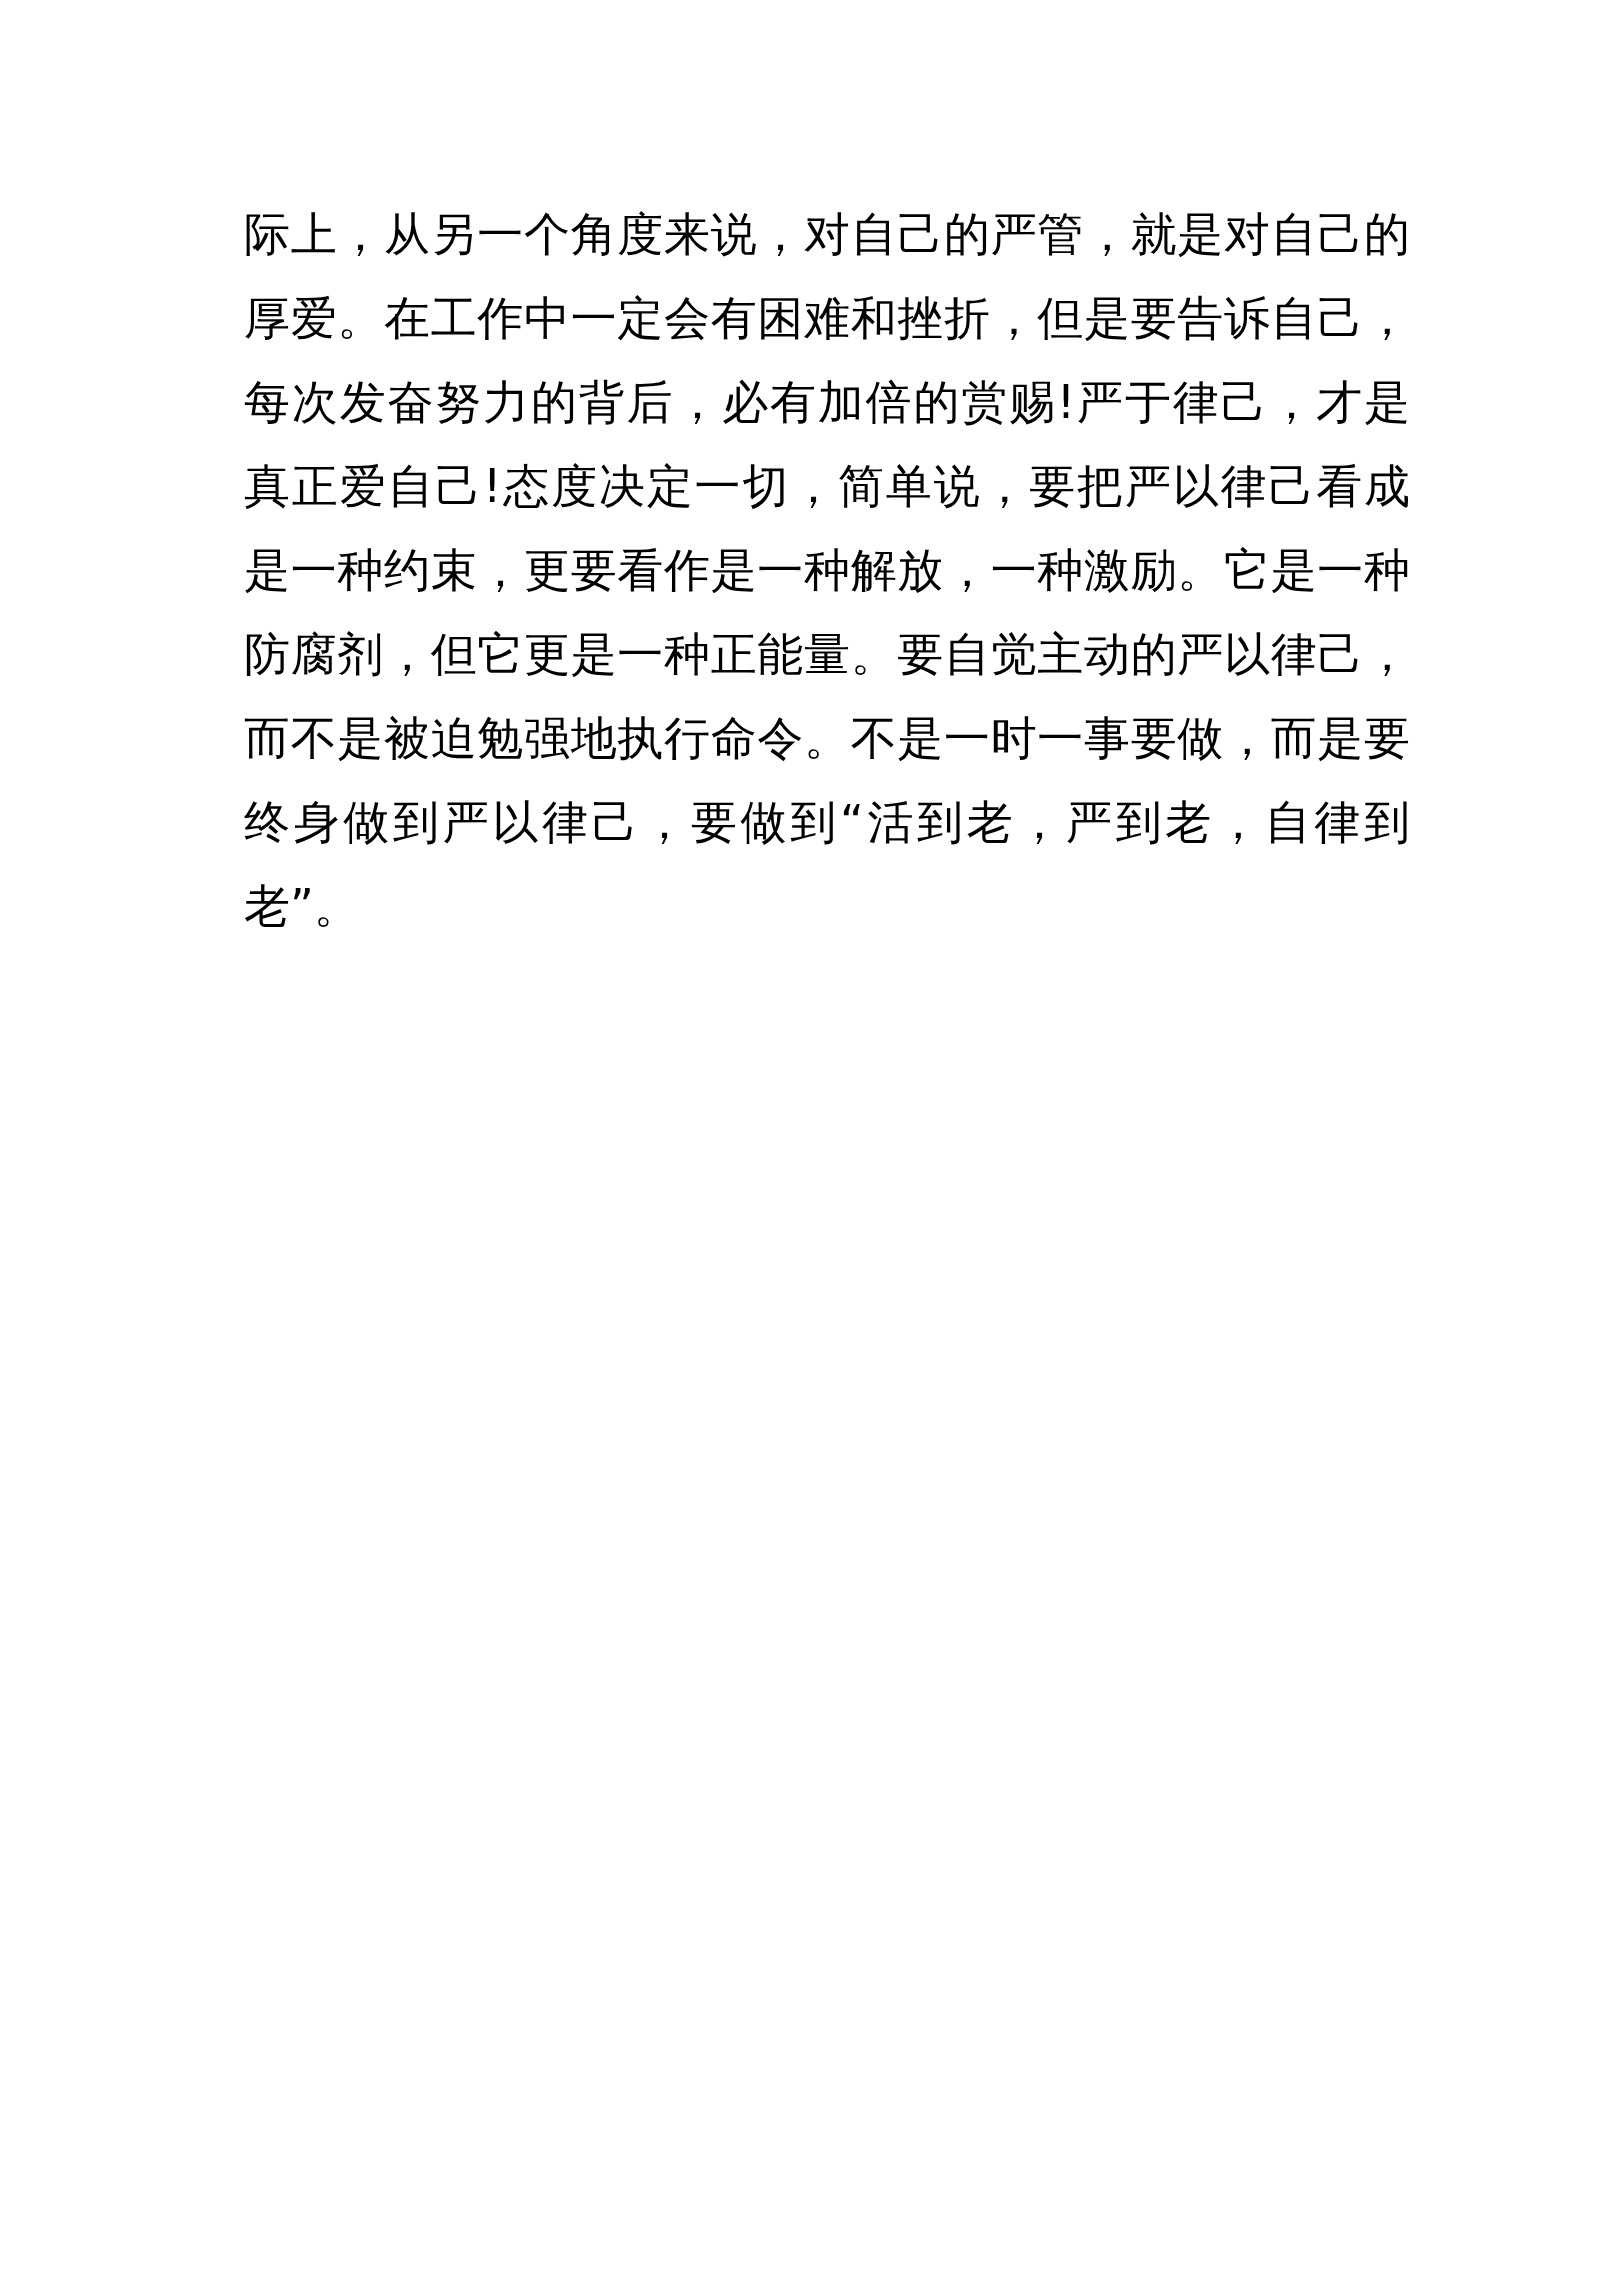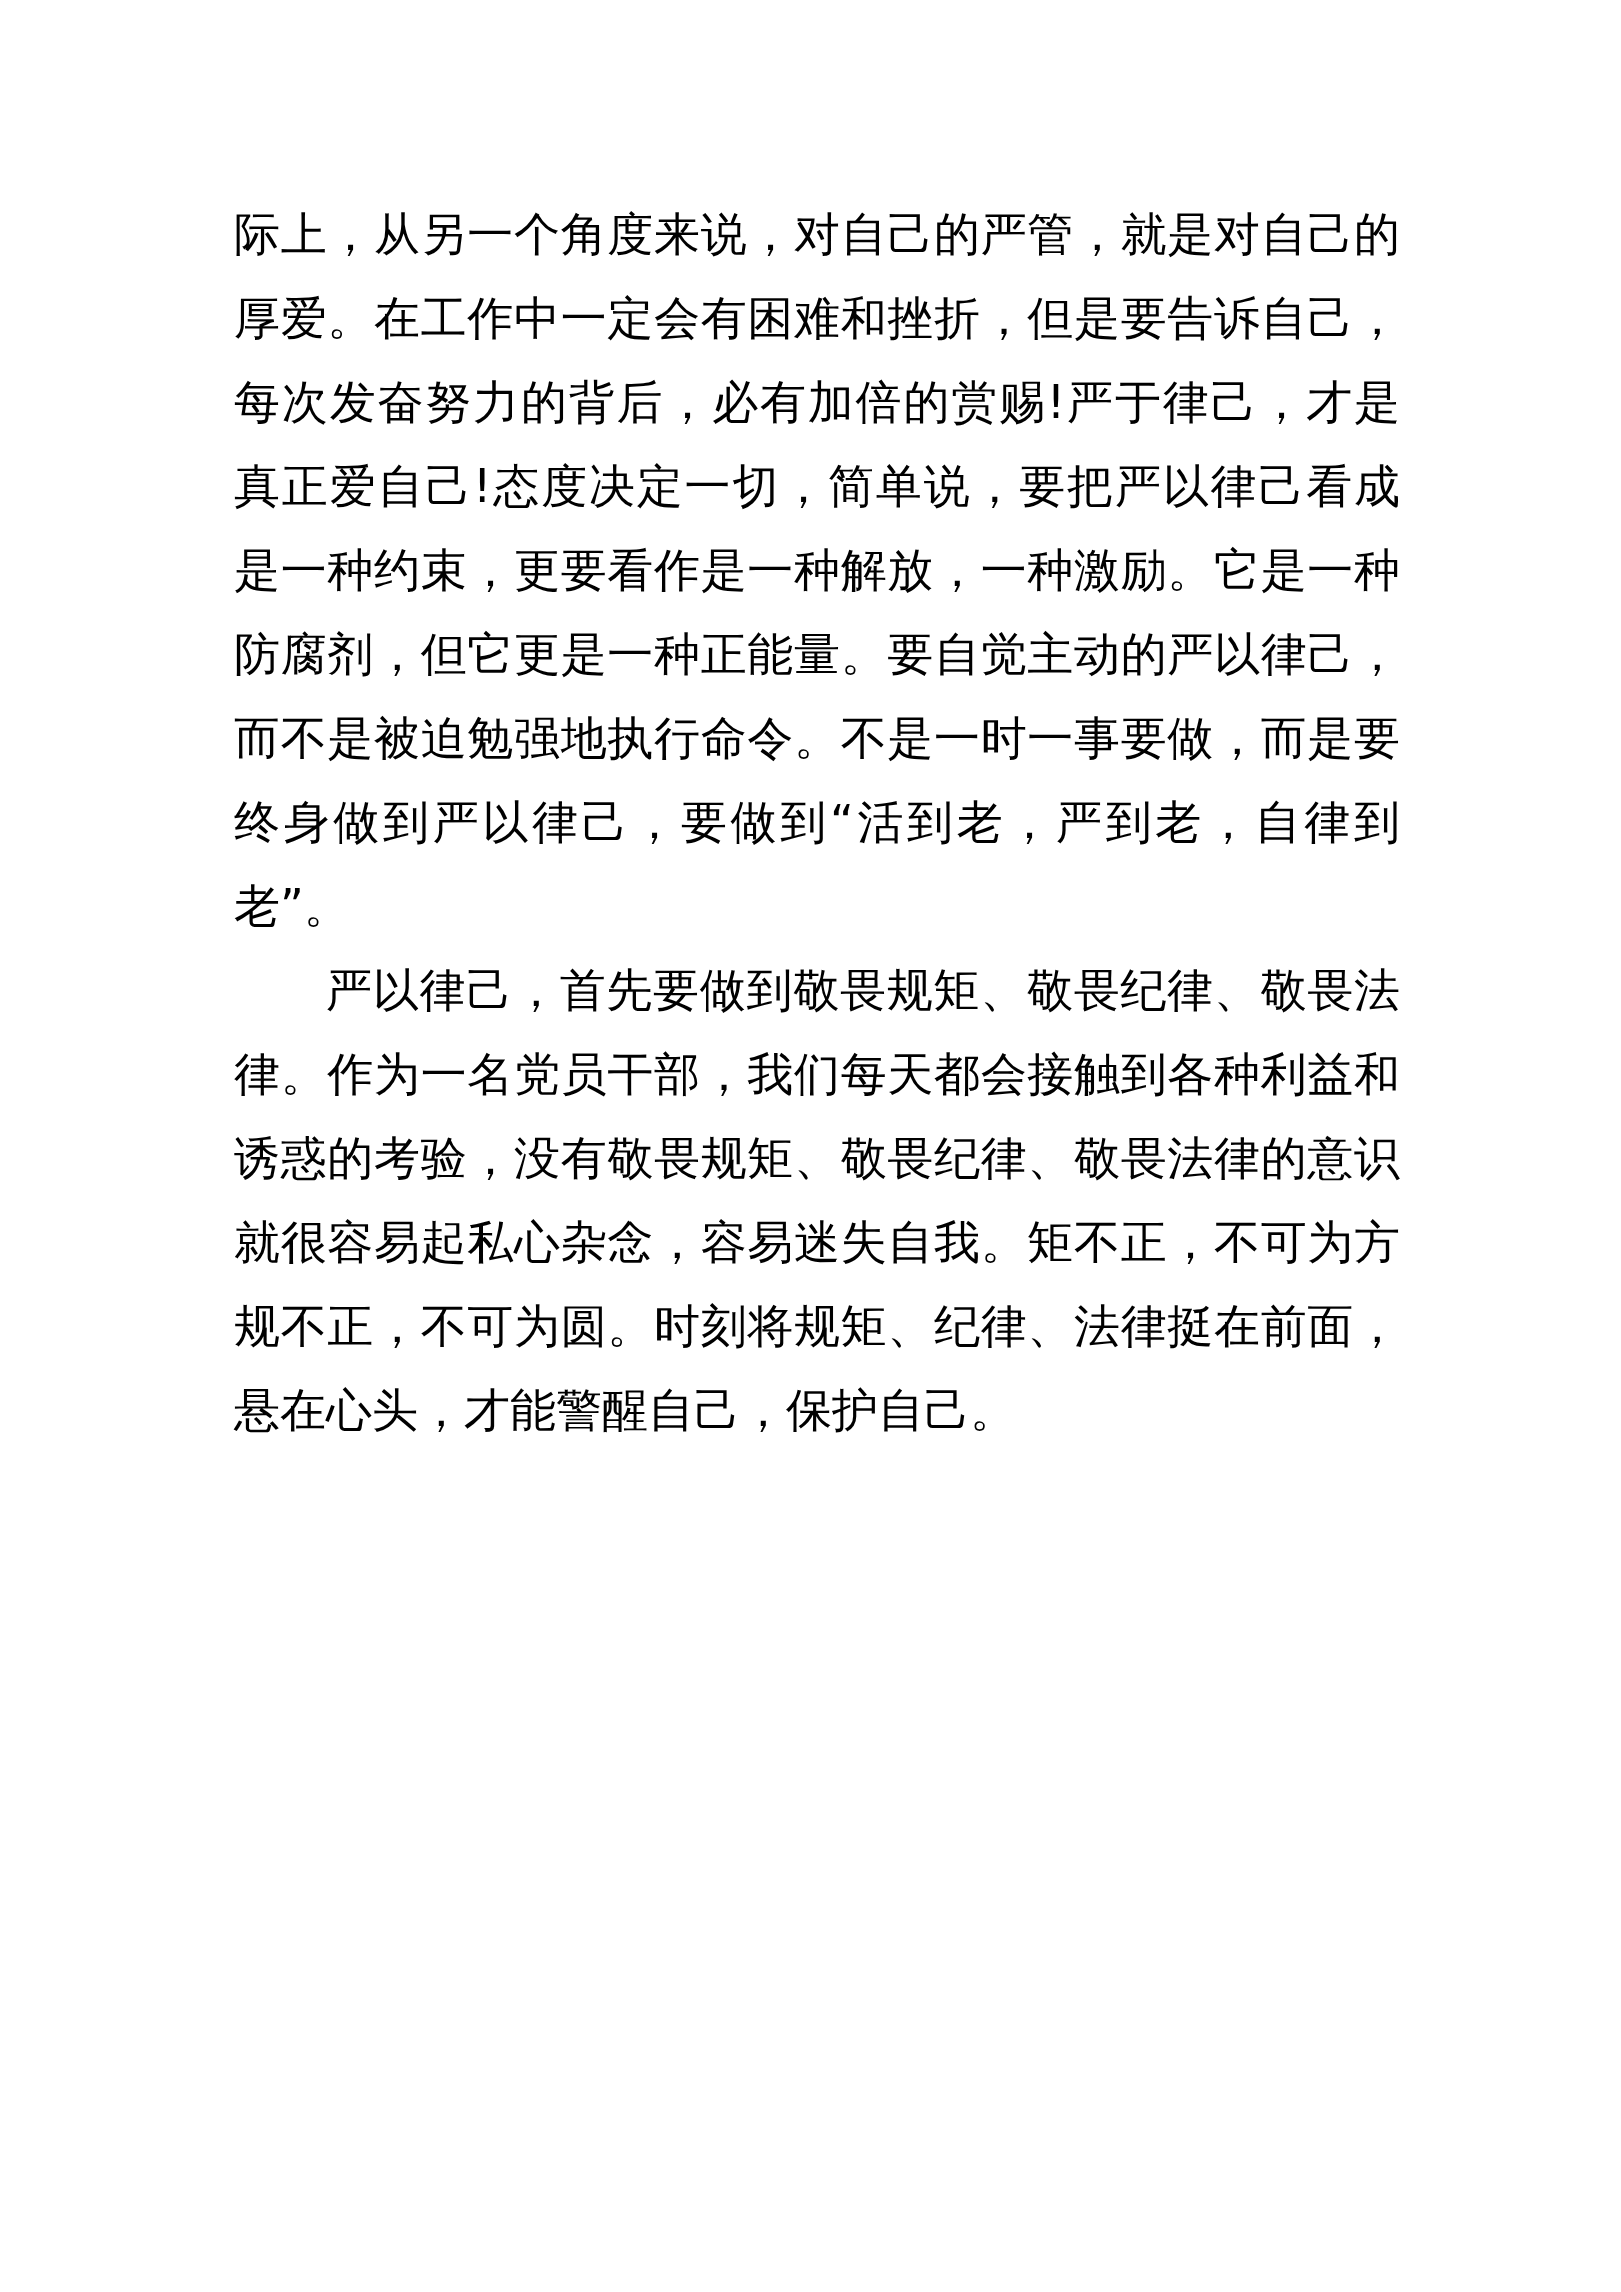--- a/index.html
+++ b/index.html
@@ -13,21 +13,21 @@
   .page {
     width: 1621px;
     height: 2293px;
     background: #ffffff;
     position: relative;
     box-sizing: border-box;
     overflow: hidden;
   }
   .doc-body {
     position: absolute;
-    left: 234px;
+    left: 244px;
     top: 192px;
     width: 1166px;
   }
   .para {
     font-size: 46px;
     line-height: 84px;
     color: #000000;
     text-align: justify;
     text-justify: inter-ideograph;
     margin: 0 0 0 0;
@@ -38,16 +38,15 @@
   .para.indent {
     text-indent: 92px;
   }
 </style>
 </head>
 <body>
 
 <div class="page">
   <div class="doc-body">
     <p class="para">际上，从另一个角度来说，对自己的严管，就是对自己的厚爱。在工作中一定会有困难和挫折，但是要告诉自己，每次发奋努力的背后，必有加倍的赏赐!严于律己，才是真正爱自己!态度决定一切，简单说，要把严以律己看成是一种约束，更要看作是一种解放，一种激励。它是一种防腐剂，但它更是一种正能量。要自觉主动的严以律己，而不是被迫勉强地执行命令。不是一时一事要做，而是要终身做到严以律己，要做到“活到老，严到老，自律到老”。</p>
-    <p class="para indent">严以律己，首先要做到敬畏规矩、敬畏纪律、敬畏法律。作为一名党员干部，我们每天都会接触到各种利益和诱惑的考验，没有敬畏规矩、敬畏纪律、敬畏法律的意识就很容易起私心杂念，容易迷失自我。矩不正，不可为方规不正，不可为圆。时刻将规矩、纪律、法律挺在前面，悬在心头，才能警醒自己，保护自己。</p>
   </div>
 </div>
 
 
 </body></html>

